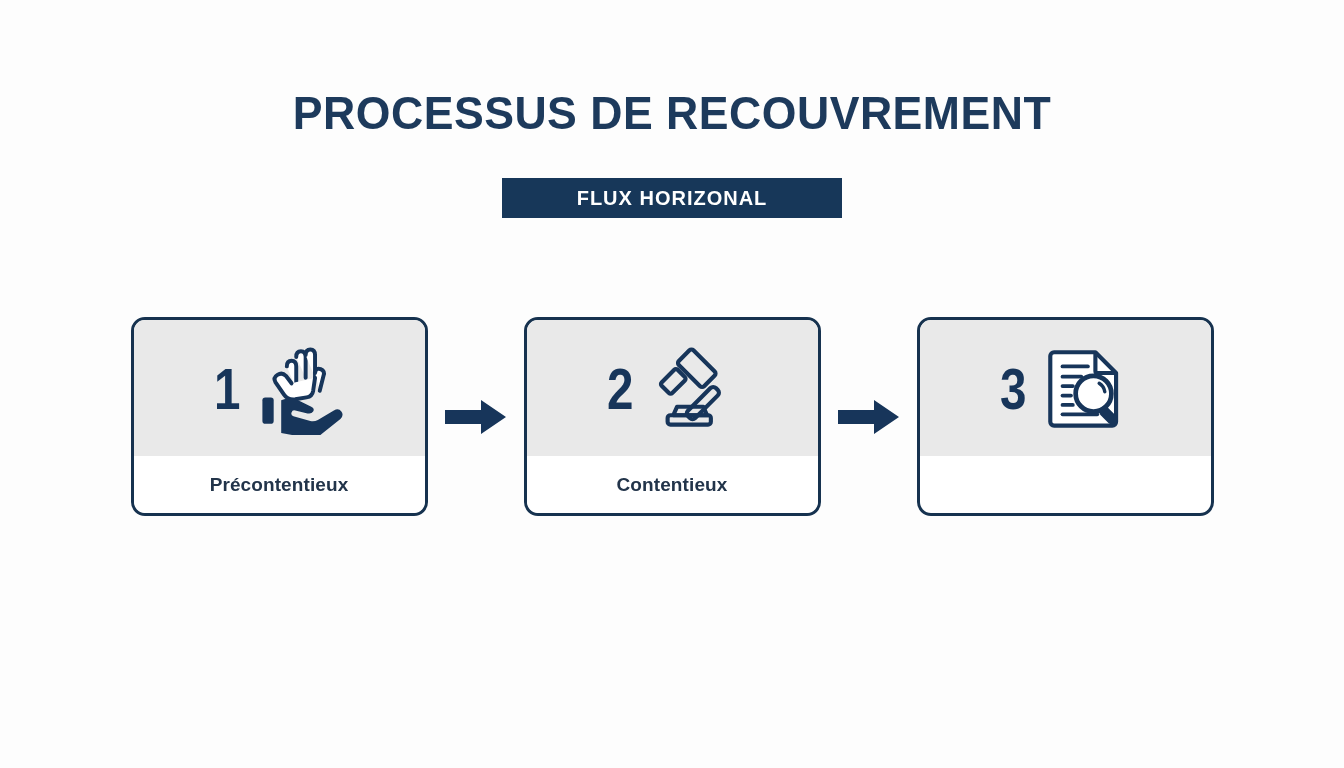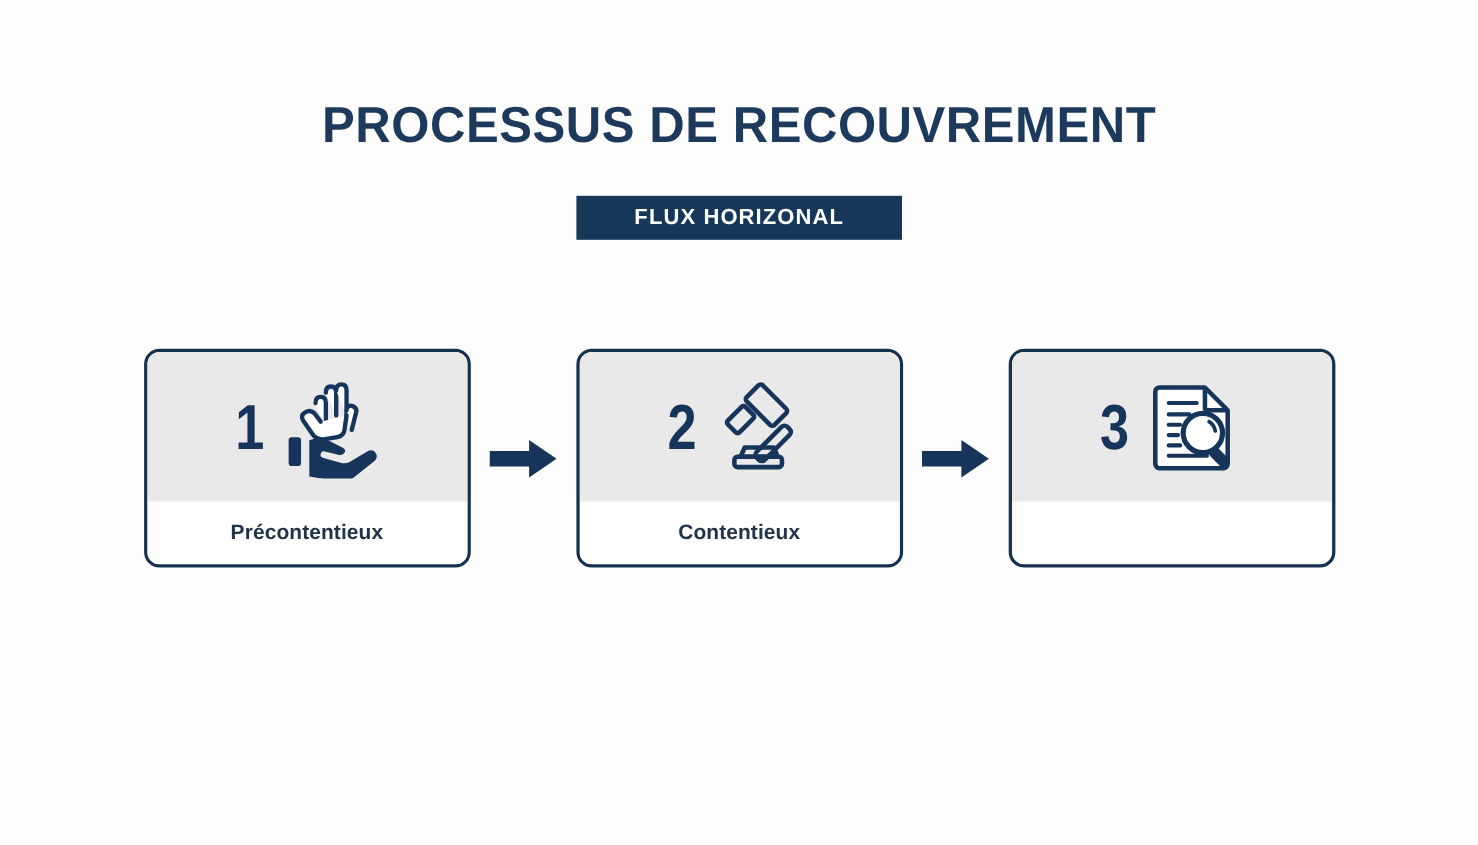--- a/index.html
+++ b/index.html
@@ -34,21 +34,21 @@
   
   .badge-wrap {
     position: absolute;
     top: 178px;
     left: 0;
     width: 1344px;
     text-align: center;
   }
   .badge {
     display: inline-block;
-    width: 296px;
+    width: 340px;
     height: 40px;
     line-height: 40px;
     background: #173759;
     color: #ffffff;
     font-size: 20px;
     font-weight: bold;
     letter-spacing: 1.0px;
     text-transform: uppercase;
     box-sizing: border-box;
   }
@@ -99,20 +99,21 @@
     width: 94px;
     height: 94px;
     display: block;
   }
   .card-bottom {
     flex: 1 1 auto;
     background: #ffffff;
     display: flex;
     align-items: center;
     justify-content: center;
+    border-radius: 12px;
   }
   .card-label {
     font-size: 19px;
     font-weight: bold;
     color: #22344a;
     letter-spacing: 0.1px;
   }
 
   
   .arrow {

